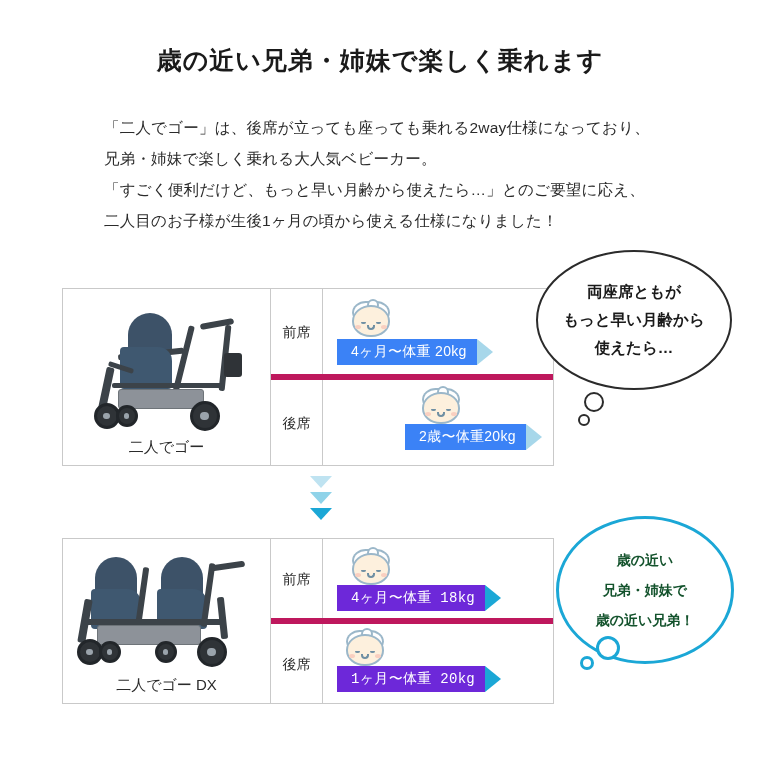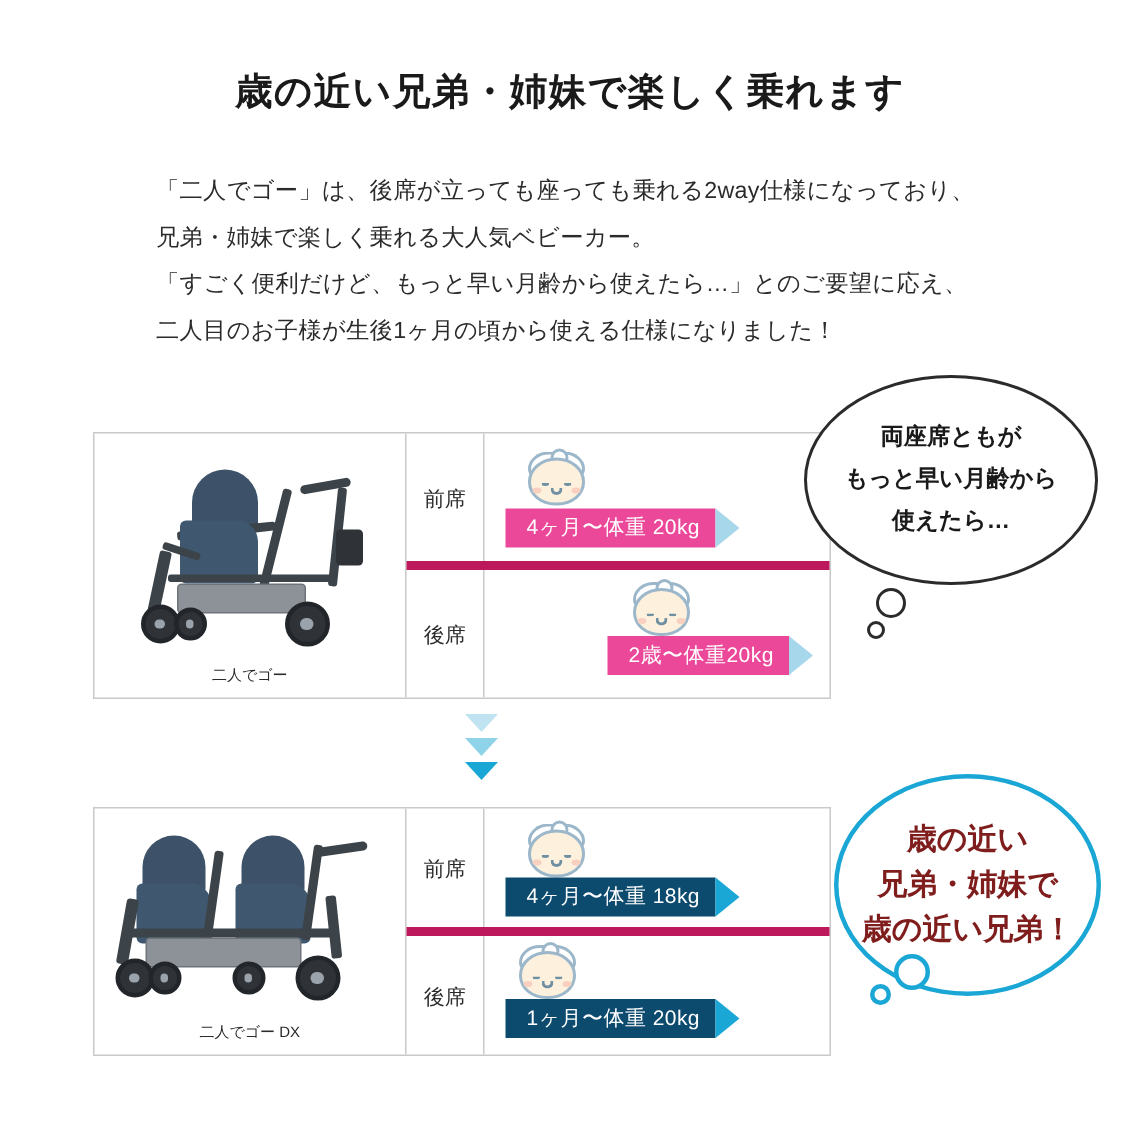--- a/index.html
+++ b/index.html
@@ -59,21 +59,21 @@
     flex-direction: column;
     align-items: center;
     justify-content: flex-start;
     padding-top: 6px;
   }
   .prod-label {
     position: absolute;
     bottom: 8px;
     left: 0; right: 0;
     text-align: center;
-    font-size: 10px;
+    font-size: 15px;
     color: #2b2b2b;
   }
   .rows { flex: 1; display: flex; flex-direction: column; }
   .row {
     flex: 1;
     display: flex;
     align-items: center;
     position: relative;
   }
   .row + .row { border-top: 6px solid #be185d; }
@@ -173,23 +173,23 @@
     color: #ffffff;
     font-size: 14px;
     white-space: nowrap;
     letter-spacing: 0.3px;
   }
   .arrow .tip {
     width: 0; height: 0;
     border-top: 13px solid transparent;
     border-bottom: 13px solid transparent;
   }
-  .arrow.light .bar { background: #ec4899; }
+  .arrow.light .bar { background: #3b82f6; }
   .arrow.light .tip { border-left: 16px solid #a7d7ea; }
-  .arrow.dark .bar { background: #0c4a6e; }
+  .arrow.dark .bar { background: #6d28d9; font-family: Liberation Mono, monospace; }
   .arrow.dark .tip { border-left: 16px solid #1ba7d6; }
 
   
   .chevrons {
     position: absolute;
     left: 306px;
     top: 476px;
     width: 30px;
   }
   .chev {
@@ -218,23 +218,23 @@
   .bubble-top {
     left: 536px; top: 250px;
     width: 196px; height: 140px;
     border: 2px solid #2b2b2b;
     color: #1a1a1a;
   }
   .bubble-bottom {
     left: 556px; top: 516px;
     width: 178px; height: 148px;
     border: 3px solid #1ba7d6;
-    color: #7f1d1d;
+    color: #14532d;
     line-height: 30px;
-    font-size: 20px;
+    font-size: 14px;
   }
   .dot {
     position: absolute;
     border-radius: 50%;
     background: #ffffff;
   }
   .dot.b { border: 2px solid #2b2b2b; }
   .dot.c { border: 3px solid #1ba7d6; }
 
   

